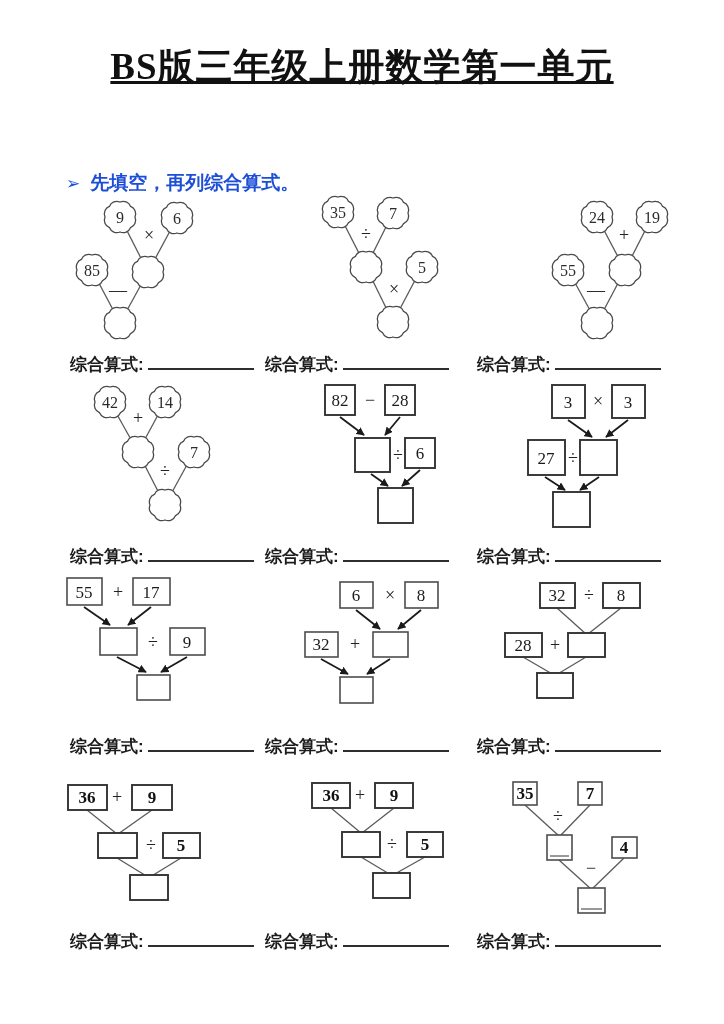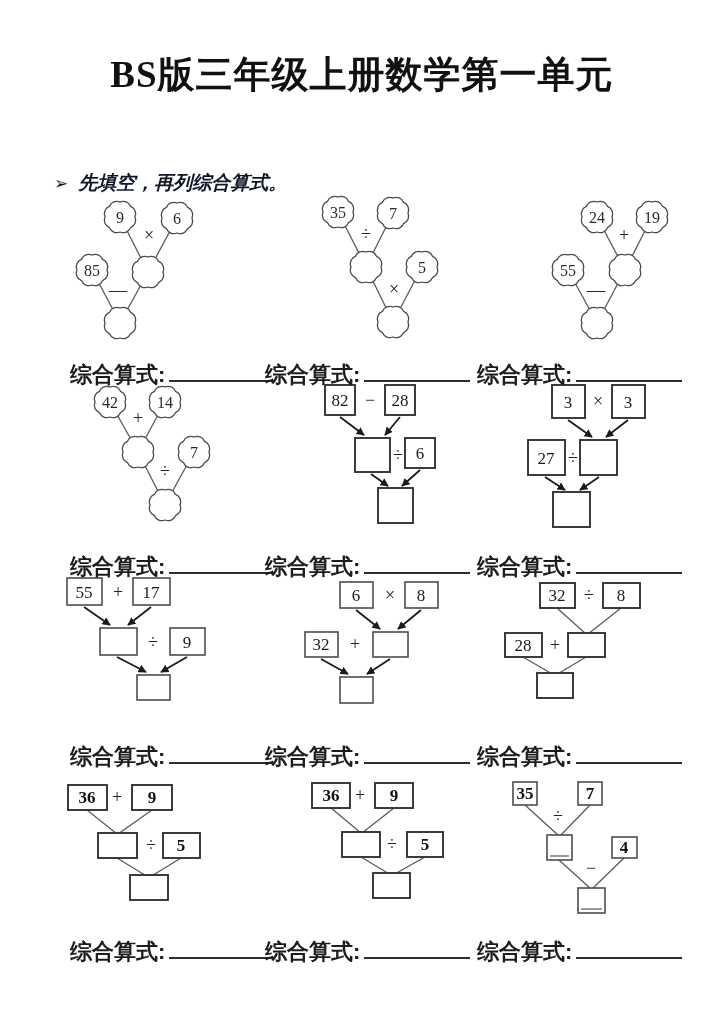--- a/index.html
+++ b/index.html
@@ -1,24 +1,24 @@
 <!DOCTYPE html>
 <html><head>
 <meta charset="utf-8">
 <style>
   html,body{margin:0;padding:0;background:#e8e8e8;}
   #page{position:relative;width:724px;height:1024px;background:#ffffff;overflow:hidden;
         font-family:"Liberation Sans","DejaVu Sans",sans-serif;}
   .title{position:absolute;left:0;width:724px;text-align:center;color:#111;
          font-family:"Liberation Serif","DejaVu Serif",serif;font-weight:bold;}
-  #title1{top:50px;font-size:37px;letter-spacing:1px;}
+  #title1{top:42px;font-size:37px;letter-spacing:1px;text-decoration:underline;}
   #title2{top:106px;font-size:37px;letter-spacing:2px;}
-  #instruction{position:absolute;left:54px;top:170px;font-size:19px;font-weight:bold;color:#0f172a;font-style:italic;}
+  #instruction{position:absolute;left:66px;top:170px;font-size:19px;font-weight:bold;color:#1d4ed8;}
   #instruction .bullet{margin-right:10px;font-size:17px;}
-  .eq{position:absolute;font-size:22px;font-weight:bold;color:#1c1c1c;white-space:nowrap;margin-top:7px;}
+  .eq{position:absolute;font-size:17px;font-weight:bold;color:#1c1c1c;white-space:nowrap;}
   .eq .blank{display:inline-block;width:106px;border-bottom:2px solid #2e2e2e;height:14px;margin-left:4px;}
   svg{position:absolute;left:0;top:0;}
   .cl{fill:#fff;stroke:#4a4a4a;stroke-width:1.3;}
   .ln{stroke:#5a5a5a;stroke-width:1.3;}
   .ar{stroke:#1b1b1b;stroke-width:1.8;marker-end:url(#ah);}
   .bx{fill:#fff;stroke:#333;stroke-width:1.9;}
   .bx2{fill:#fff;stroke:#4d4d4d;stroke-width:1.6;}
   .il{stroke:#777;stroke-width:1.5;}
   .cn{font-family:"Liberation Serif","DejaVu Serif",serif;font-size:16px;fill:#2b2b2b;text-anchor:middle;}
   .nt{font-family:"Liberation Serif","DejaVu Serif",serif;font-size:17px;fill:#1b1b1b;text-anchor:middle;}

